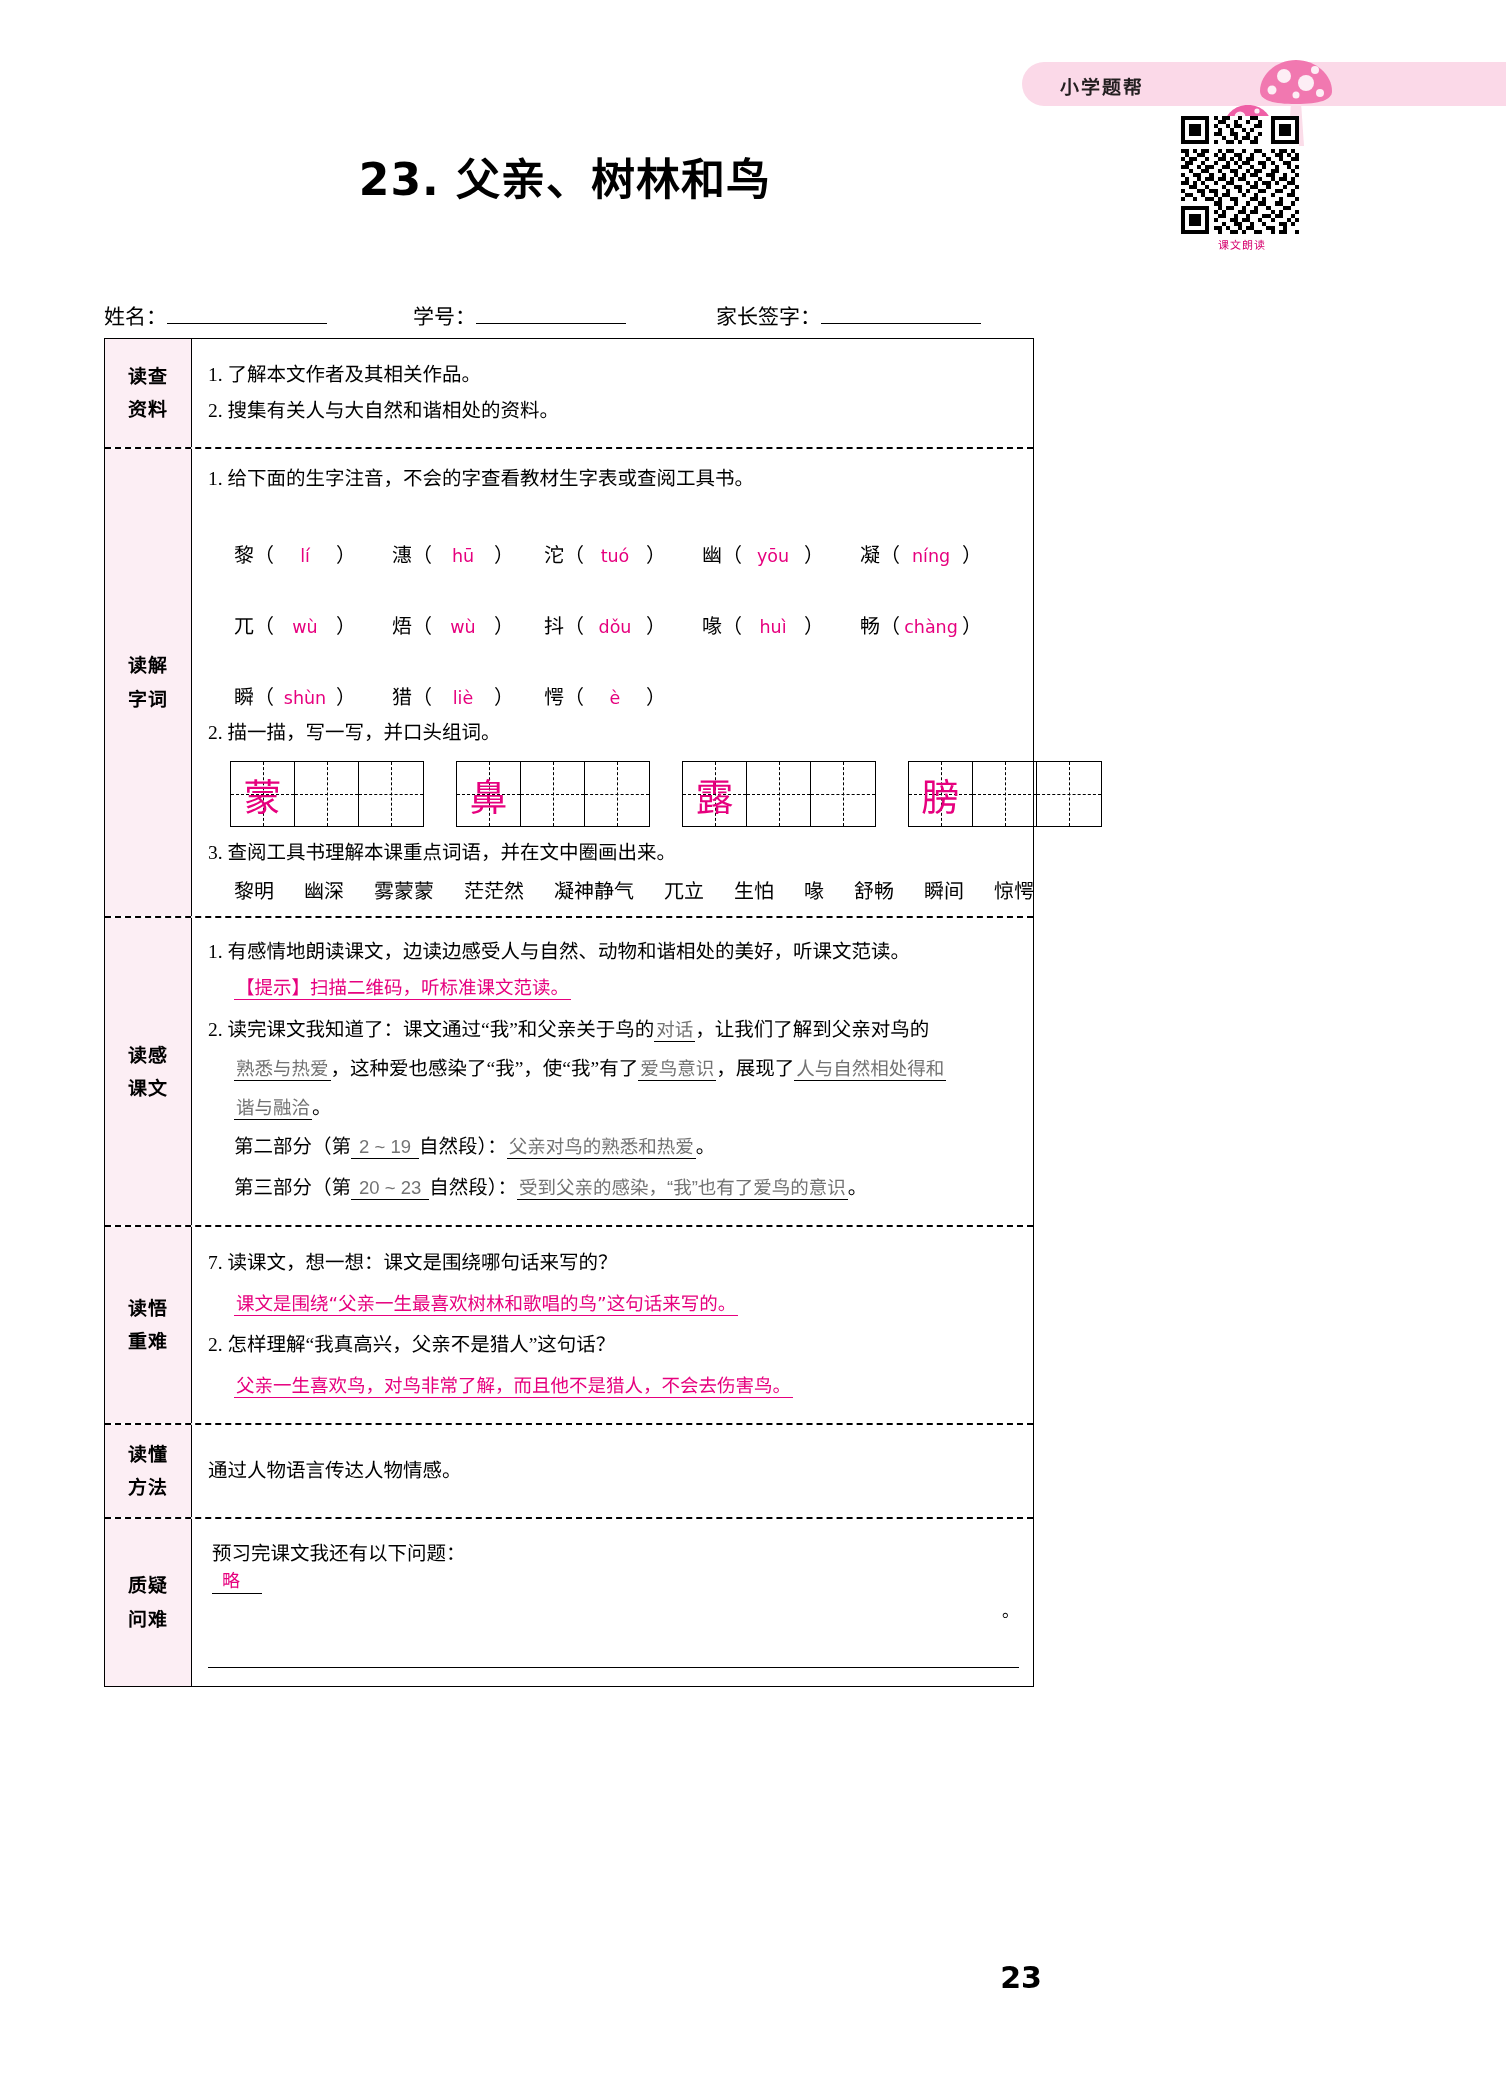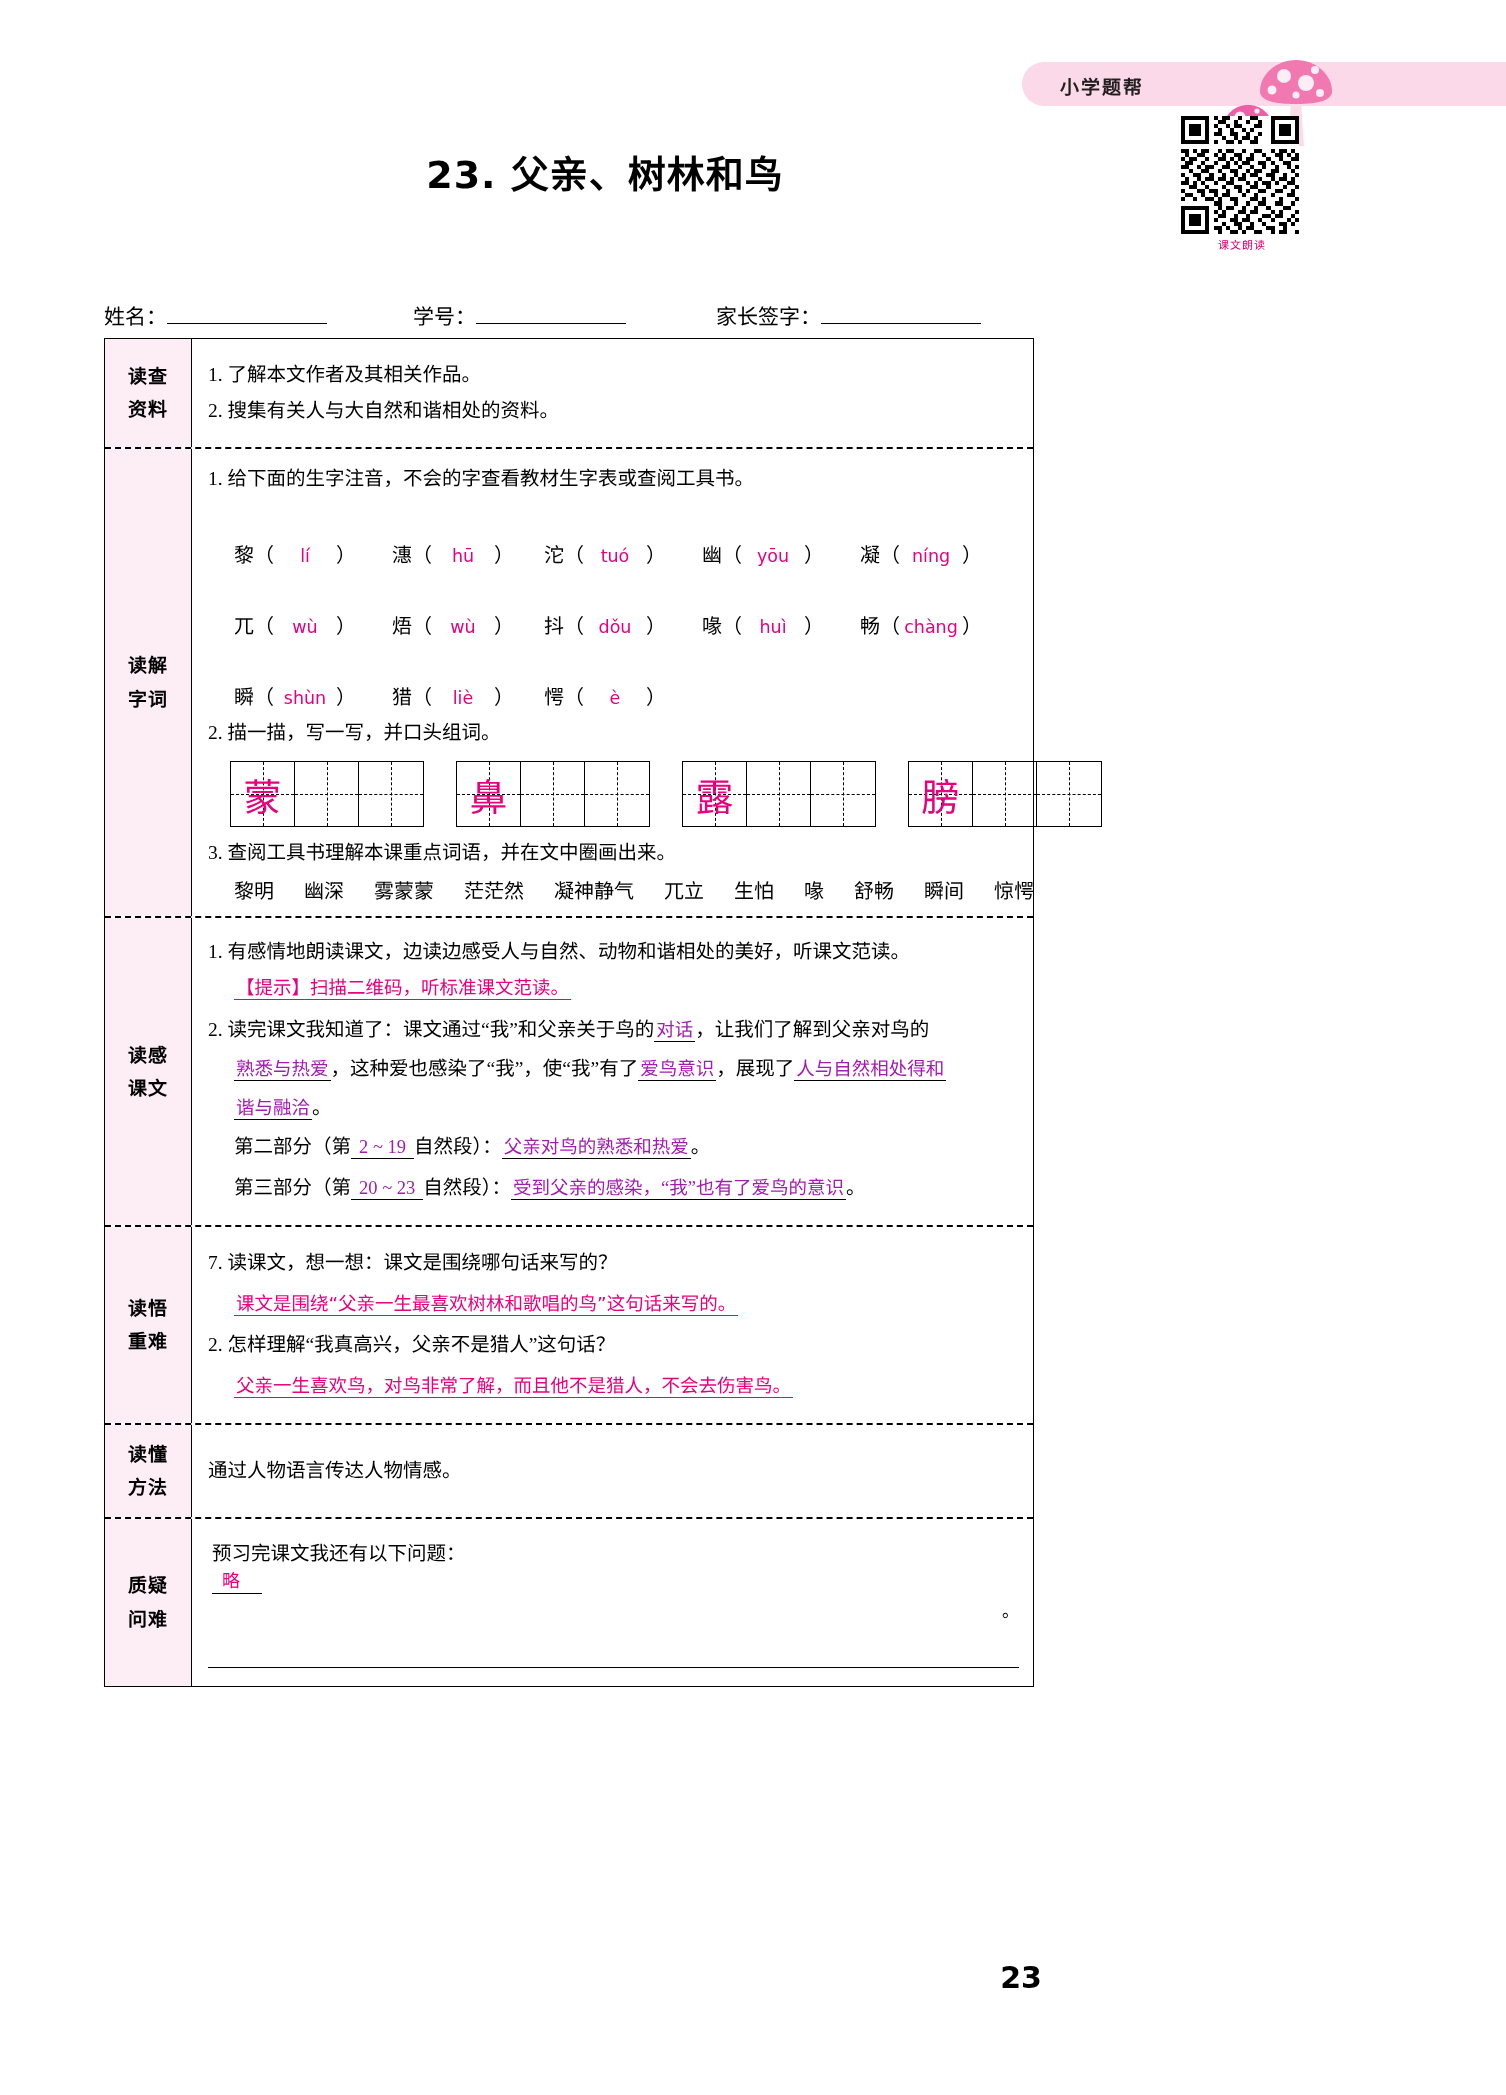--- a/index.html
+++ b/index.html
@@ -75,25 +75,24 @@
   }
 
   
   .page-title {
     position: absolute;
     top: 144px;
     left: 0;
     width: 1130px;
     text-align: center;
     font-family: "DejaVu Sans", sans-serif;
-    font-size: 38px;
+    font-size: 44px;
     font-weight: bold;
     letter-spacing: 1px;
     color: #000;
-    margin-left: 40px;
   }
 
   
   .info-line {
     position: absolute;
     top: 300px;
     left: 104px;
     width: 1000px;
     display: flex;
     align-items: baseline;
@@ -148,22 +147,22 @@
     box-sizing: border-box;
   }
 
   .line {
     font-size: 19.5px;
     line-height: 1.85;
     white-space: nowrap;
   }
   .indent { padding-left: 26px; }
   .ans-u {
-    color: #a21caf;
-    font-family: Liberation Serif, serif;
+    color: #737373;
+    font-family: Liberation Sans, sans-serif;
     font-size: 18.5px;
     border-bottom: 1.4px solid #000;
     padding: 0 2px 1px 2px;
   }
   .ans-u-pink {
     color: #e6007e;
     font-family: "DejaVu Sans", sans-serif;
     font-size: 18.5px;
     border-bottom: 1.4px solid #e6007e;
     padding: 0 2px 1px 2px;

